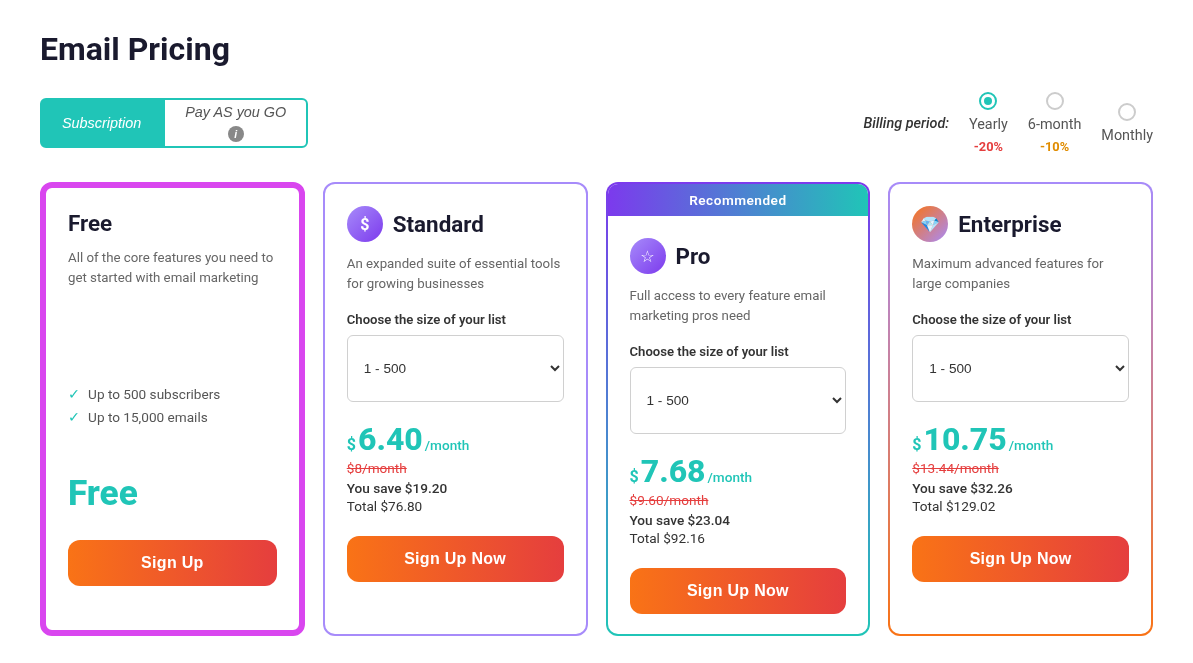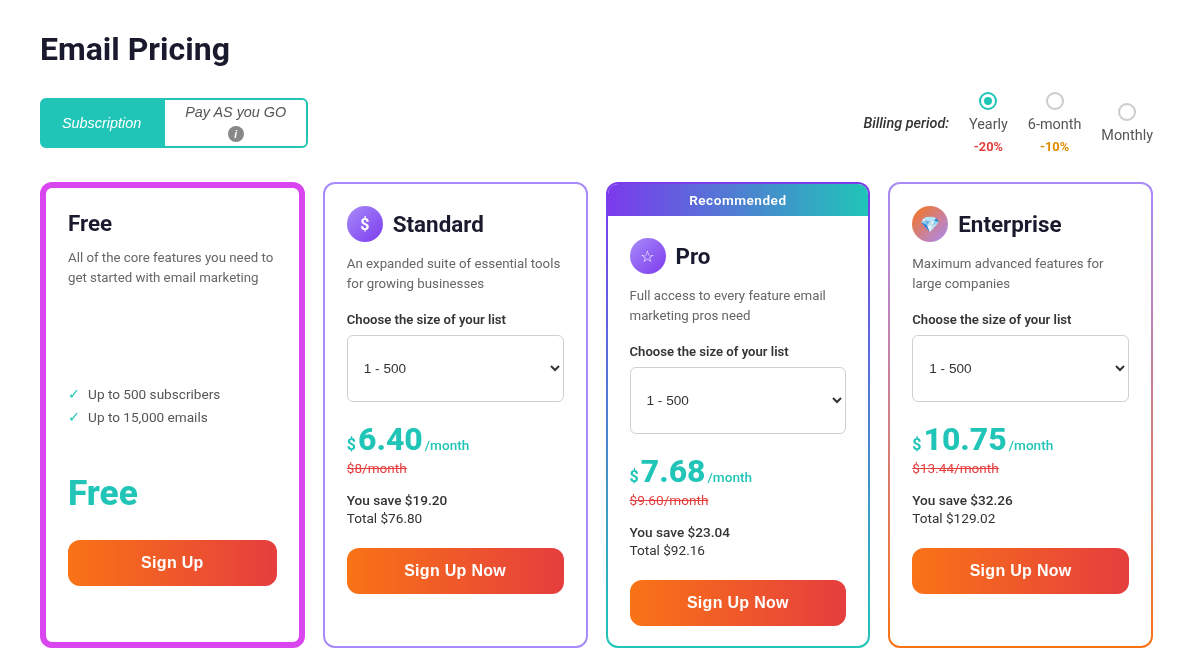--- a/index.html
+++ b/index.html
@@ -268,21 +268,21 @@
     .price-original {
       font-size: 0.85rem;
       color: #e53e3e;
       text-decoration: line-through;
       margin-top: 2px;
     }
 
     .you-save {
       font-size: 0.85rem;
       color: #333;
-      margin-top: 16px;
+      margin-top: 4px;
       font-weight: 500;
     }
 
     .total {
       font-size: 0.85rem;
       color: #333;
       margin-top: 2px;
     }
 
     .free-price {

